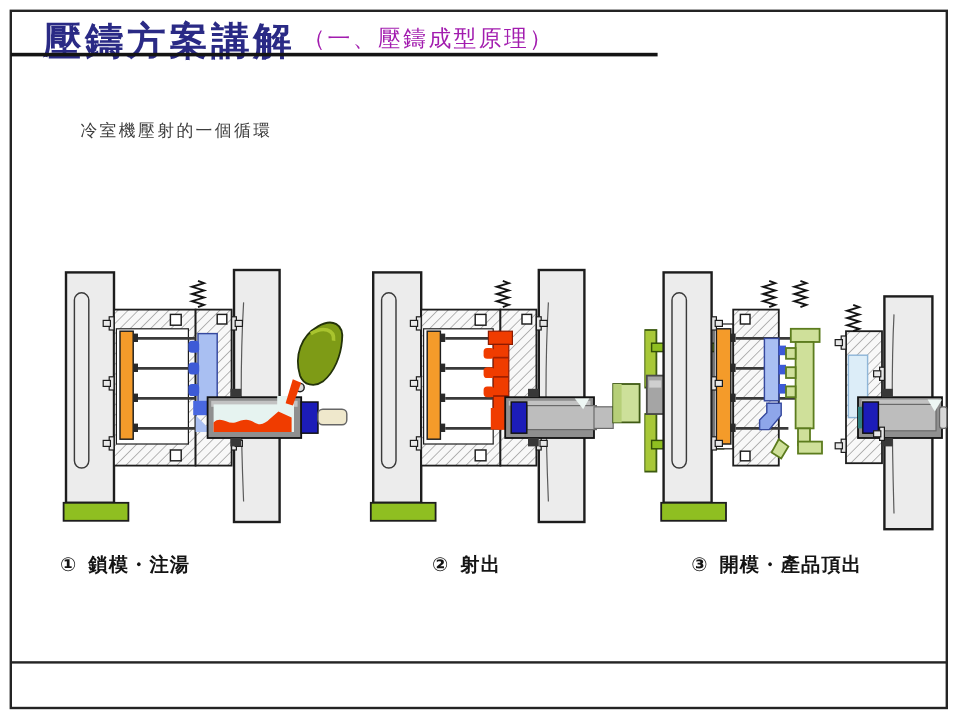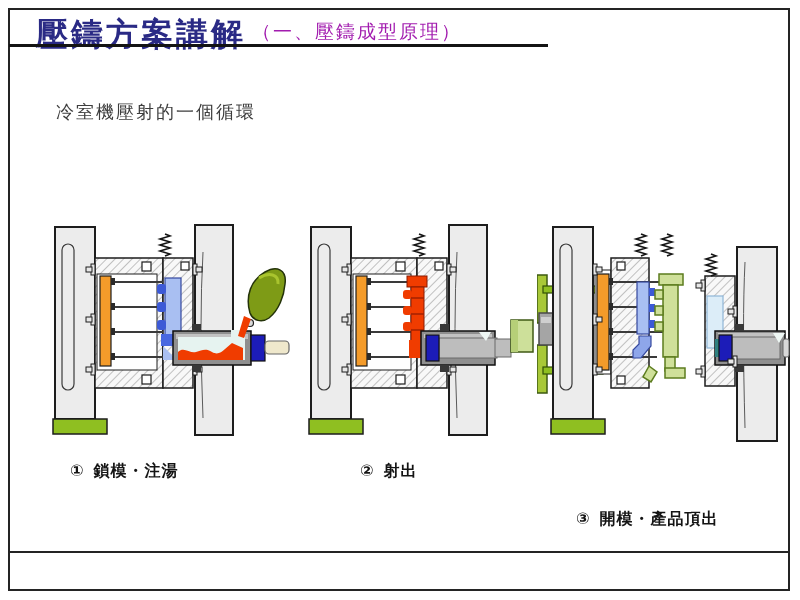--- a/index.html
+++ b/index.html
@@ -5,33 +5,33 @@
   html,body{margin:0;padding:0;background:#ffffff;}
   body{width:800px;height:600px;position:relative;overflow:hidden;
        font-family:"Liberation Sans","DejaVu Sans",sans-serif;}
   .slide-border{position:absolute;left:8px;top:8px;width:782px;height:583px;
        border:2px solid #242424;box-sizing:border-box;background:#ffffff;}
   .slide-title{position:absolute;left:36px;top:13px;font-size:32px;font-weight:bold;
        color:#2a2a85;letter-spacing:3px;white-space:nowrap;}
   .slide-subtitle{position:absolute;left:252px;top:19px;font-size:19px;
        color:#a21caf;letter-spacing:2px;white-space:nowrap;}
   .title-rule{position:absolute;left:9px;top:44px;width:539px;height:3px;background:#141414;}
-  .body-heading{position:absolute;left:56px;top:100px;font-size:18px;color:#3d3d3d;
+  .body-heading{position:absolute;left:67px;top:100px;font-size:14px;color:#3d3d3d;
        letter-spacing:2px;white-space:nowrap;}
   .footer-rule{position:absolute;left:9px;top:551px;width:780px;height:2px;background:#242424;}
   figure.diagram{margin:0;padding:0;position:absolute;top:218px;height:237px;}
   #fig-stage1{left:45px;width:250px;}
   #fig-stage2{left:303px;width:232px;}
   #fig-stage3{left:537px;width:253px;}
   figure.diagram svg{width:100%;height:100%;display:block;}
   .caption{position:absolute;top:461px;font-size:16px;font-weight:bold;color:#141414;
        letter-spacing:1px;white-space:nowrap;}
-  #cap-1{left:50px;margin-left:20px;}
+  #cap-1{left:50px;}
   #cap-2{left:360px;}
-  #cap-3{left:576px;margin-top:48px;}
+  #cap-3{left:576px;}
   .caption .num{margin-right:9px;}
 </style>
 </head>
 <body>
 
 <div class="slide-border"></div>
 
 <div class="slide-title">壓鑄方案講解</div>
 <div class="slide-subtitle">（一、壓鑄成型原理）</div>
 <div class="title-rule"></div>

